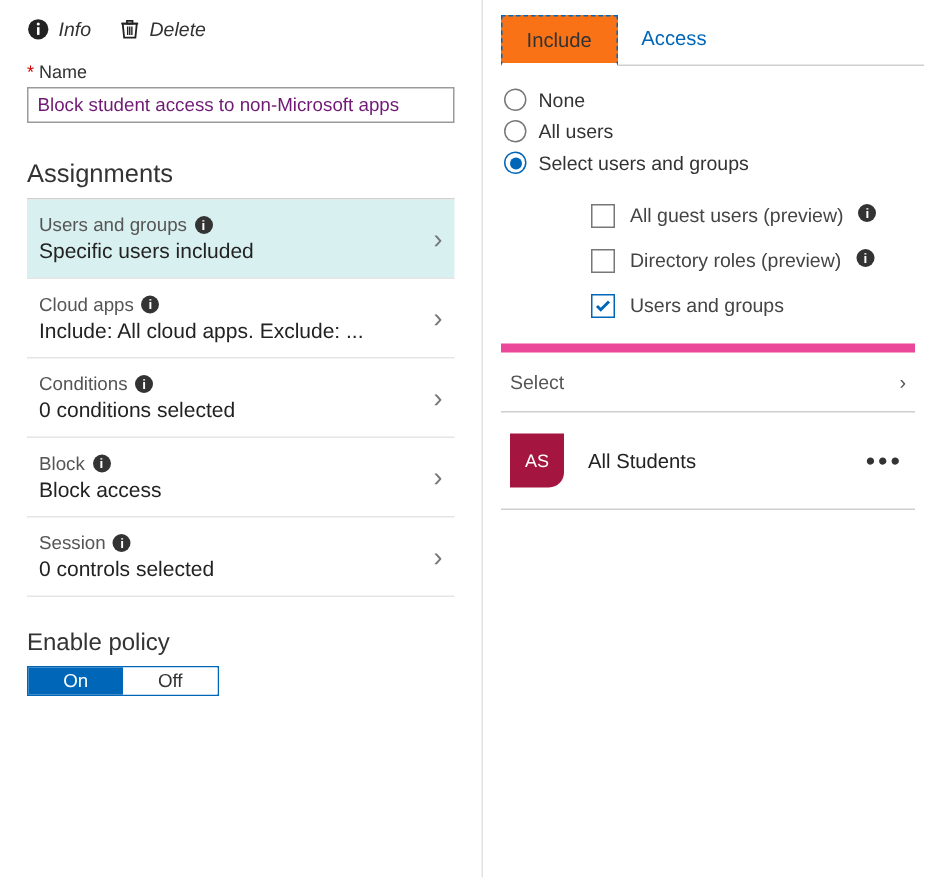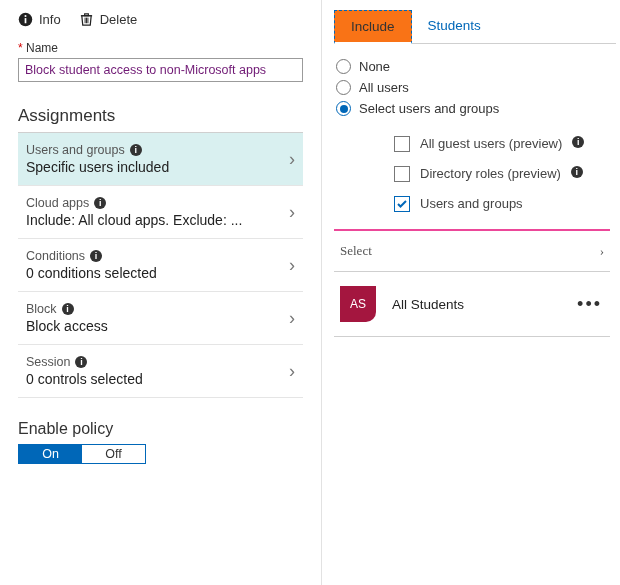--- a/index.html
+++ b/index.html
@@ -9,21 +9,21 @@
     color: #333;
     background: #fff;
     width: 620px;
     height: 585px;
     overflow: hidden;
   }
   .container { display:flex; width:620px; height:585px; }
   .left-panel { width: 322px; padding: 10px 18px 10px 18px; border-right:1px solid #e2e2e2; }
   .right-panel { flex:1; padding: 10px 4px 10px 12px; }
 
-  .toolbar { display:flex; gap:18px; align-items:center; margin-bottom:14px; padding-top:2px;}
+  .toolbar { display:flex; gap:18px; align-items:center; margin-bottom:14px; padding-top:2px;font-style:italic;}
   .toolbar-btn { display:flex; align-items:center; gap:6px; cursor:pointer; color:#323232; font-size:13px;}
   .toolbar-btn svg { width:15px; height:15px; }
 
   .field-label { font-size:12px; margin-bottom:3px; }
   .req { color:#d40000; }
   .text-input {
     width: 100%; border:1px solid #9b9b9b; padding:4px 6px;
     font-size:12.5px; color:#701a75; background:#fff;
   }
 
@@ -75,23 +75,23 @@
   .check-row { display:flex; align-items:flex-start; gap:10px; padding:7px 0; color:#444; cursor:pointer;margin-left:36px;}
   .checkbox {
     width:16px; height:16px; border:1.5px solid #777; display:inline-flex;
     align-items:center; justify-content:center; background:#fff;
   }
   .checkbox.checked { border-color:#0067b8; color:#0067b8; }
   .checkbox.checked svg { display:block; }
   .checkbox svg { display:none; width:12px; height:12px; }
 
   .select-row {
-    border-top:2px solid #ec4899; border-bottom:1px solid #cfcfcf;
+    border-top:6px solid #ec4899; border-bottom:1px solid #cfcfcf;
     padding:12px 6px; display:flex; justify-content:space-between; align-items:center;
-    cursor:pointer; margin-right:6px;font-family:Liberation Serif, serif;
+    cursor:pointer; margin-right:6px;
   }
   .select-row span { color:#555; font-size:13px;}
 
   .group-row {
     display:flex; align-items:center; gap:32px; padding:14px 6px; justify-content:space-between;
   }
   .group-left { display:flex; align-items:center; gap:16px; }
   .avatar {
     width:36px; height:36px; background:#a4163f; color:#fff; font-size:12px;
     display:flex; align-items:center; justify-content:center; border-bottom-right-radius:10px;
@@ -195,21 +195,21 @@
       <div class="toggle">
         <div class="on">On</div>
         <div class="off">Off</div>
       </div>
     </div>
   </div>
 
   <div class="right-panel">
     <div class="tabs">
       <div class="tab active">Include</div>
-      <div class="tab">Students</div>
+      <div class="tab">Access</div>
     </div>
 
     <div class="radio-group">
       <div class="radio-row">
         <span class="radio"></span>
         <span>None</span>
       </div>
       <div class="radio-row">
         <span class="radio"></span>
         <span>All users</span>

